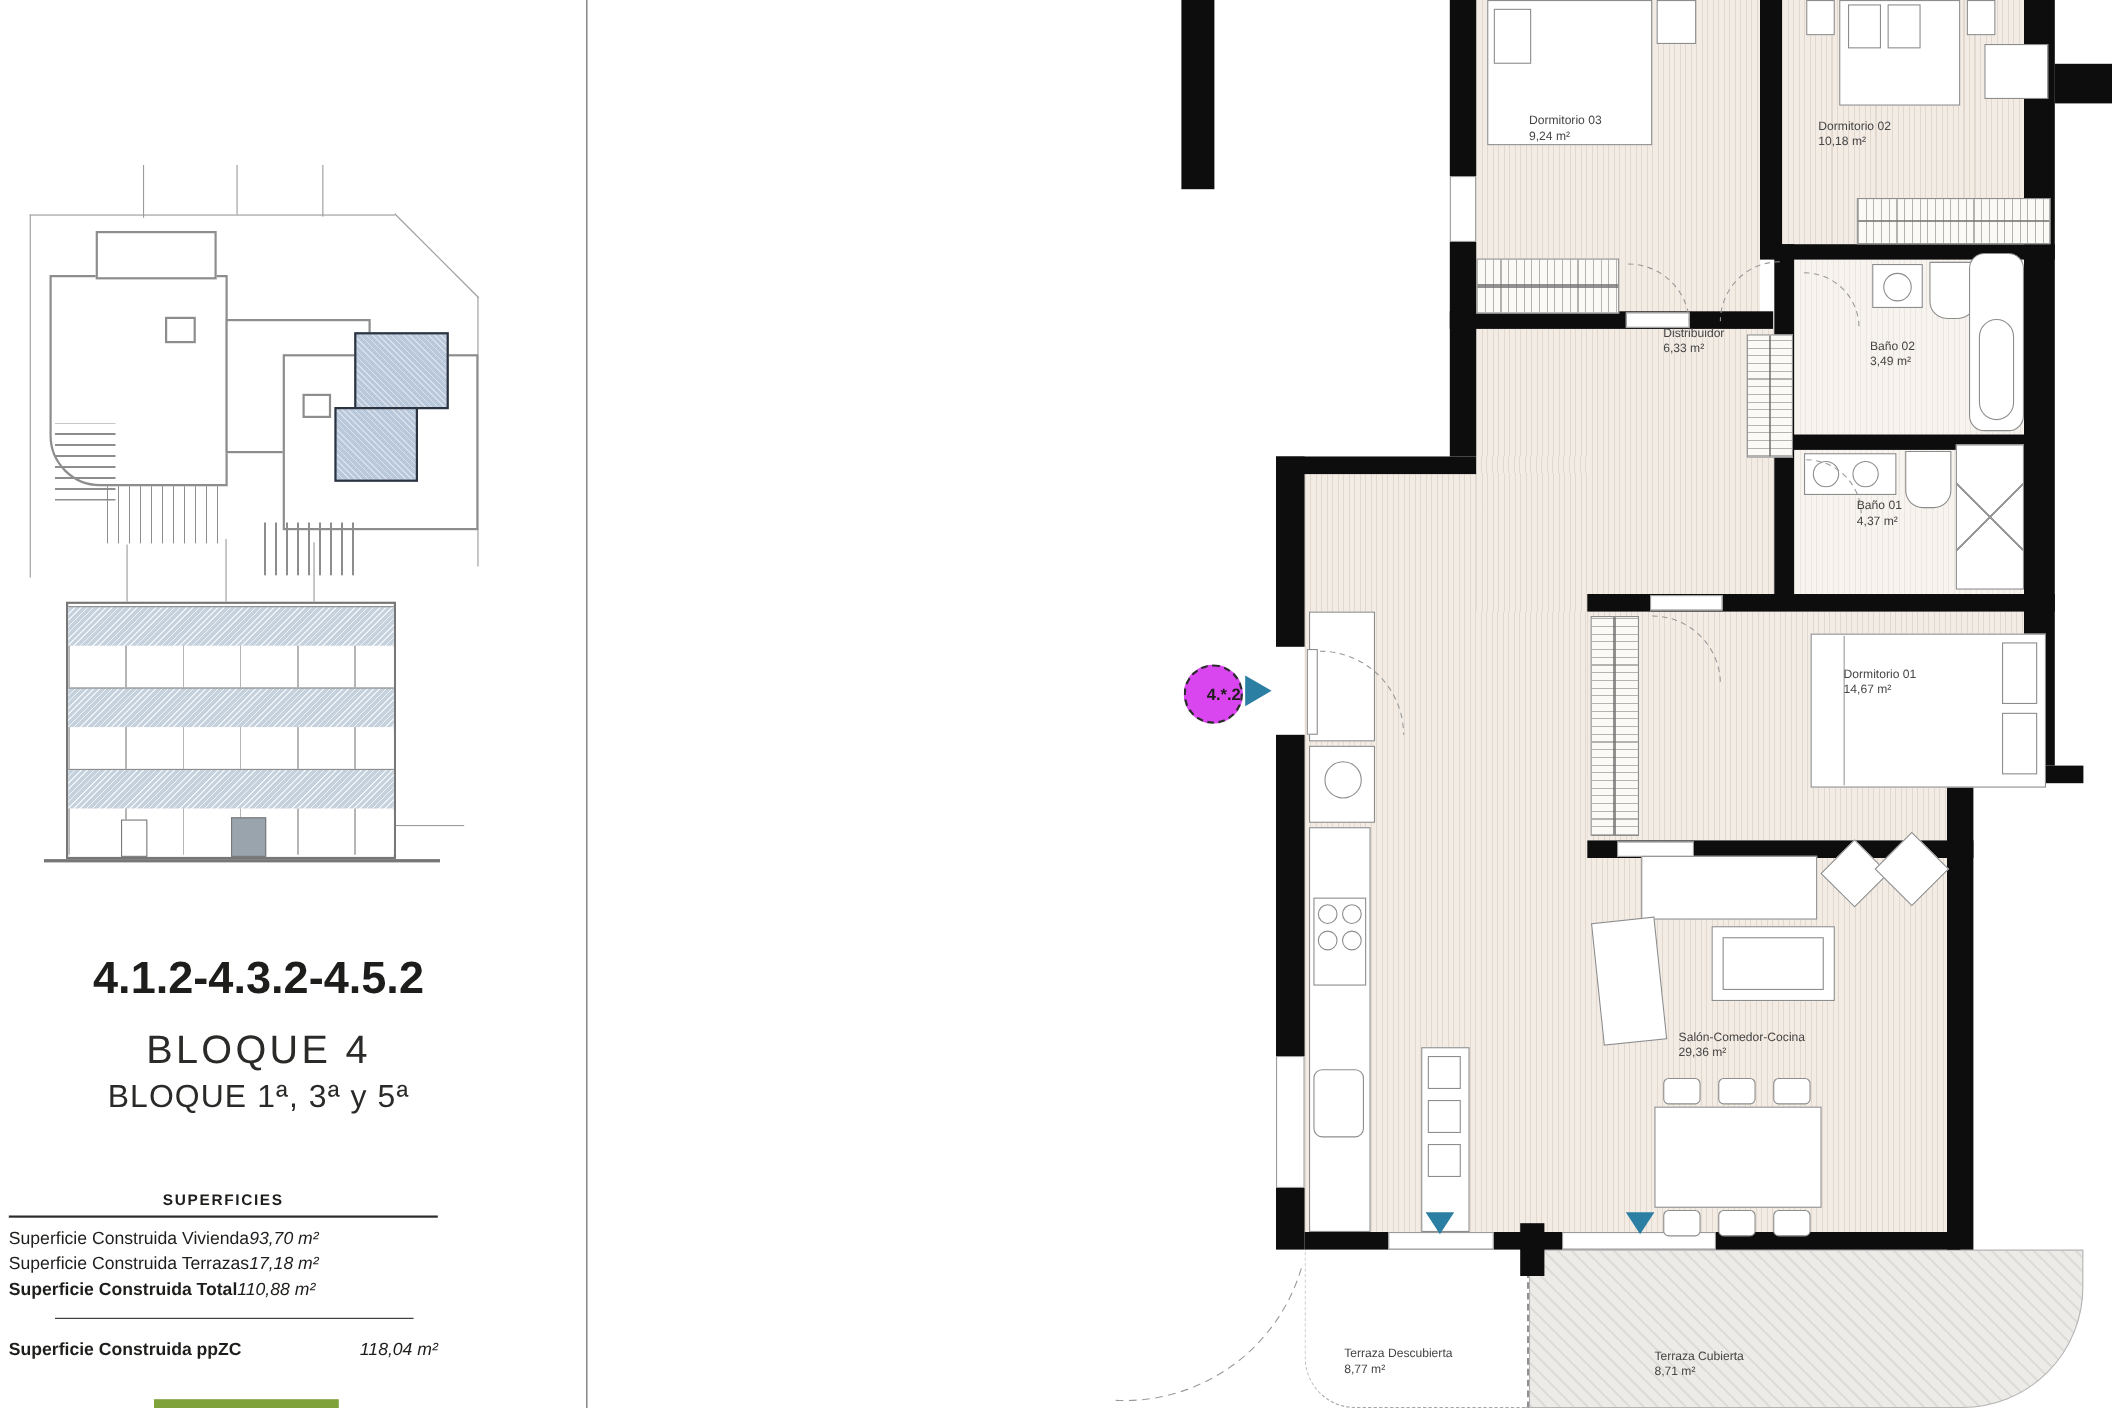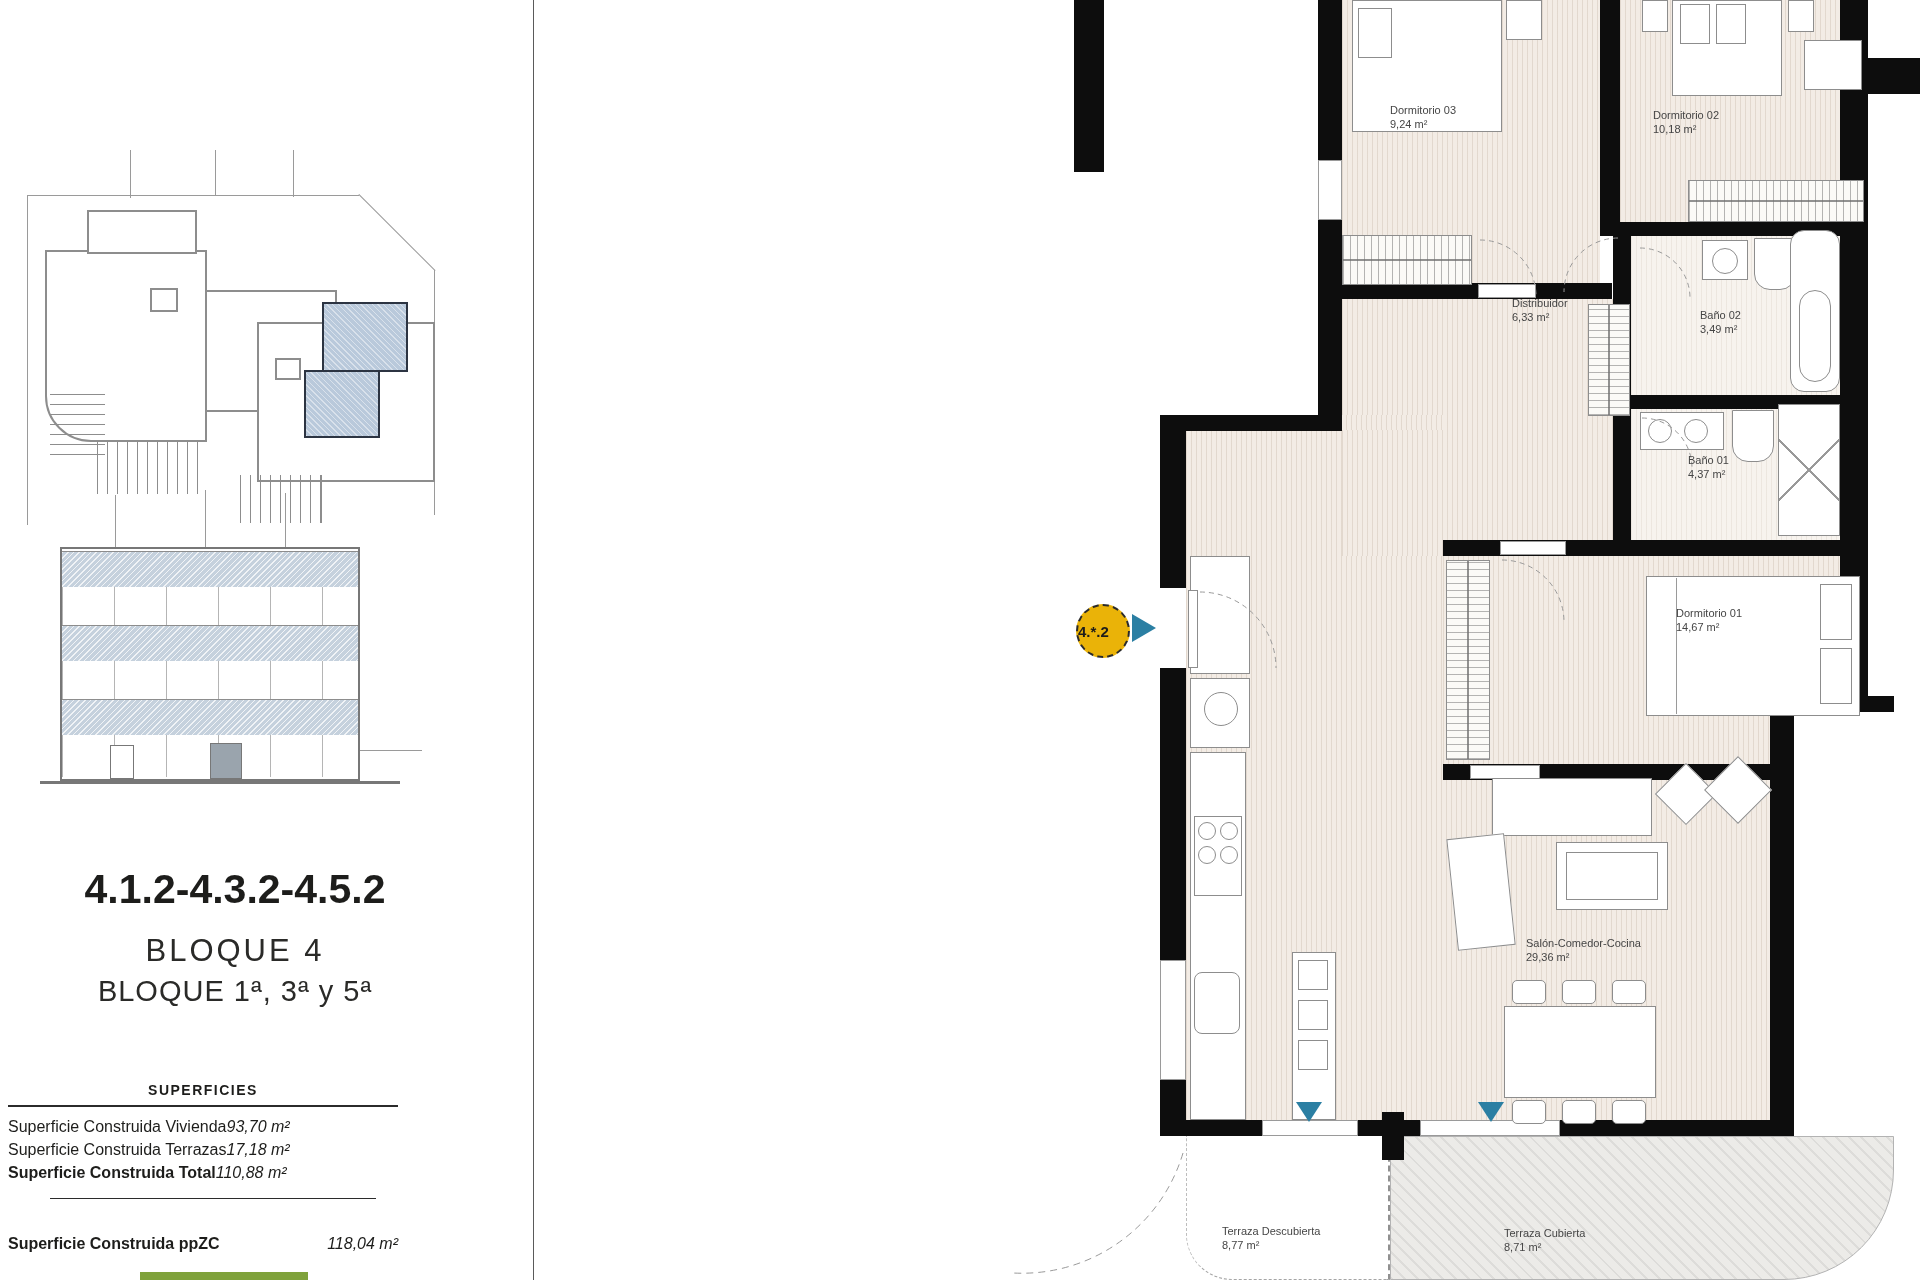--- a/index.html
+++ b/index.html
@@ -25,36 +25,36 @@
         linear-gradient(-45deg,transparent calc(50% - .8px),#999 calc(50% - .8px),#999 calc(50% + .8px),transparent calc(50% + .8px)),#fff;
         border:1.5px solid #8d8d8d;box-sizing:border-box}
   .tc{position:absolute;background-color:#ecebe8;
       background-image:repeating-linear-gradient(45deg,rgba(120,120,120,.13) 0 2px,transparent 2px 9px);
       border:1px solid #b3b3b3;border-bottom-right-radius:110px;box-sizing:border-box}
   .td{position:absolute;background:#fff;border-right:2px dashed #909090;border-bottom:1px dashed #a5a5a5;
       border-left:1px dashed #bdbdbd;border-bottom-left-radius:46px;box-sizing:border-box}
   .tri-down{position:absolute;width:0;height:0;border-left:13px solid transparent;border-right:13px solid transparent;border-top:20px solid #2b7fa3}
   .tri-right{position:absolute;width:0;height:0;border-top:14px solid transparent;border-bottom:14px solid transparent;border-left:24px solid #2b7fa3}
   .badge{position:absolute;width:50px;height:50px;border:2px dashed #2a2a2a;border-radius:50%;
-         display:flex;align-items:center;justify-content:flex-start;font-size:15px;font-weight:bold;color:#1d1d1b;background:#eab308}
+         display:flex;align-items:center;justify-content:flex-end;font-size:15px;font-weight:bold;color:#1d1d1b;background:#d946ef}
   
   .divider-v{position:absolute;left:533px;top:0;width:1px;height:1280px;background:#5a5a5a}
   .titleblock{position:absolute;left:0;top:858px;width:470px;text-align:center}
   .t-main{font-size:46px;font-weight:bold;letter-spacing:1px}
   .t-nums{font-size:41px;font-weight:bold;letter-spacing:0;margin-top:8px}
-  .t-block{font-size:31px;font-weight:400;letter-spacing:3px;margin-top:20px;color:#2a2a28}
+  .t-block{font-size:36px;font-weight:400;letter-spacing:3px;margin-top:20px;color:#2a2a28}
   .t-planta{font-size:29px;font-weight:400;letter-spacing:1px;margin-top:6px;color:#2a2a28}
   .sup{position:absolute;left:8px;top:1082px;width:390px;font-size:16px}
   .sup-h{text-align:center;font-size:14px;font-weight:bold;letter-spacing:1.5px;margin-bottom:7px}
   .sup-hr{border:none;border-top:2px solid #2b2b2b;margin:0 0 8px 0}
   .sup-hr2{border:none;border-top:1.5px solid #2b2b2b;margin:14px 22px 0 42px}
   .sup-row{display:flex;justify-content:flex-start;padding:2.5px 0}
   .sup-row .v{font-style:italic}
   .sup-row.bold{font-weight:bold}
-  .sup-foot{display:flex;justify-content:space-between;margin-top:36px;font-weight:bold}
+  .sup-foot{display:flex;justify-content:space-between;margin-top:20px;font-weight:bold}
   .sup-foot .v{font-style:italic}
   .greenbar{position:absolute;left:140px;top:1272px;width:168px;height:8px;background:#7fa23b}
   
   .ln{position:absolute;background:#9a9a9a}
   .outl{position:absolute;border:2px solid #8d8d8d;box-sizing:border-box;background:#fff}
   .stair-h{position:absolute;background:repeating-linear-gradient(0deg,#8d8d8d 0 1.5px,transparent 1.5px 10px)}
   .stair-v{position:absolute;background:repeating-linear-gradient(90deg,#8d8d8d 0 1.5px,transparent 1.5px 10px)}
   .hl{position:absolute;background-color:#b9c9db;border:2px solid #2c3442;box-sizing:border-box;
       background-image:repeating-linear-gradient(45deg,rgba(255,255,255,.45) 0 1px,transparent 1px 4px)}
   .band-h{position:absolute;background-color:#c5d1dd;

